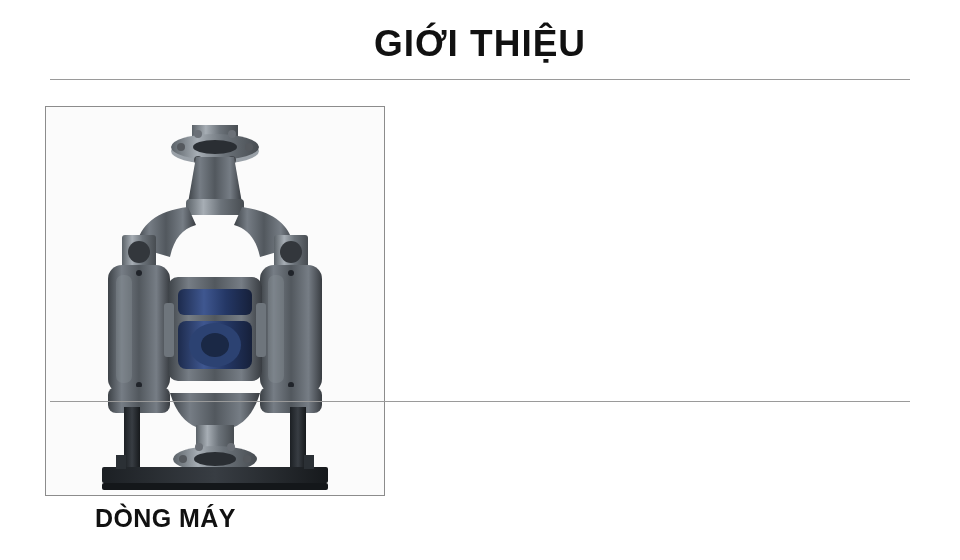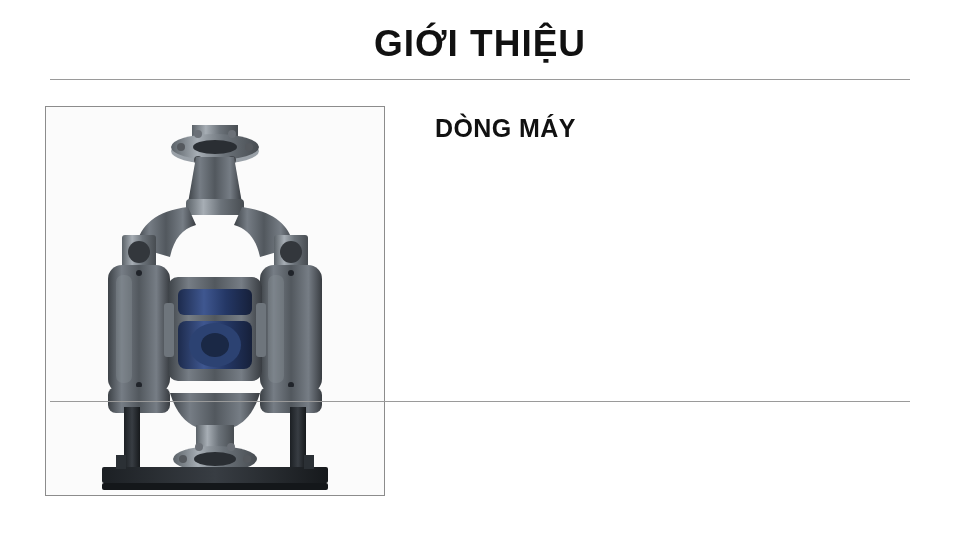--- a/index.html
+++ b/index.html
@@ -38,21 +38,21 @@
   .bottom-rule {
     position: absolute;
     left: 50px;
     bottom: 22px;
     width: 860px;
     height: 1px;
     background: #9a9a9a;
   }
   .content {
     display: flex;
-    flex-direction: row;
+    flex-direction: column;
     padding: 26px 50px 0 45px;
     box-sizing: border-box;
   }
   .figure {
     width: 340px;
     height: 390px;
     border: 1px solid #8c8c8c;
     background: #fbfbfb;
     box-sizing: border-box;
     position: relative;

